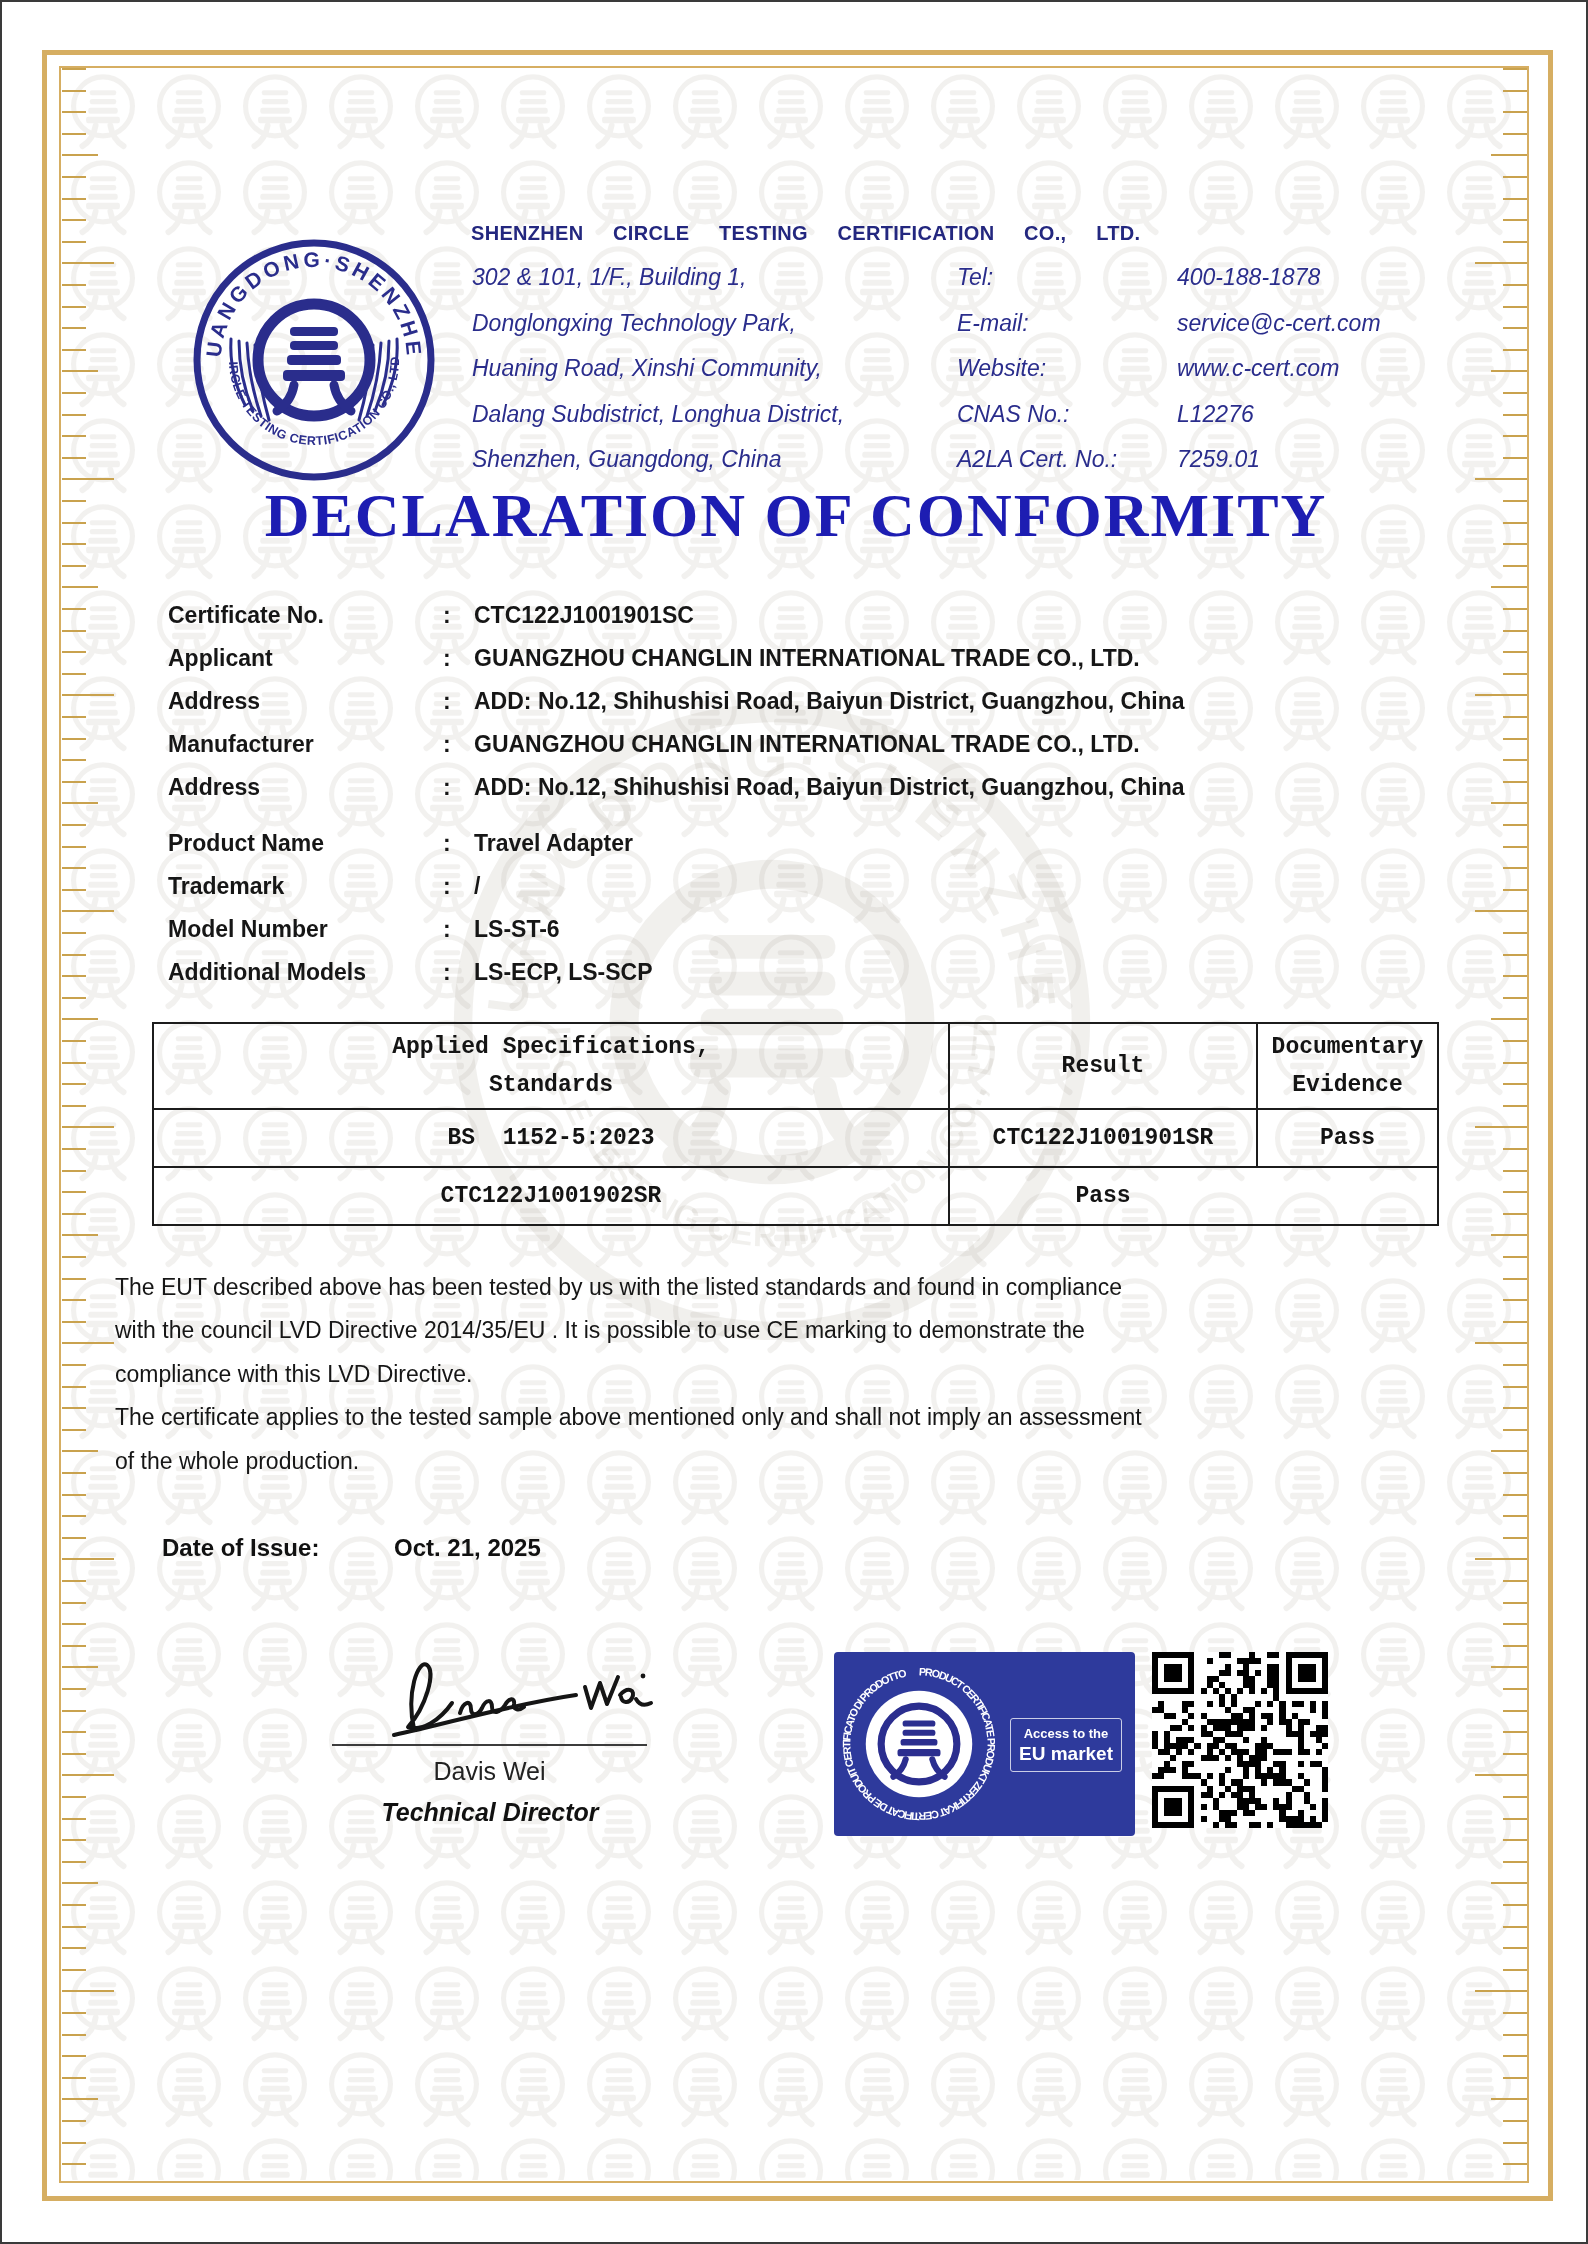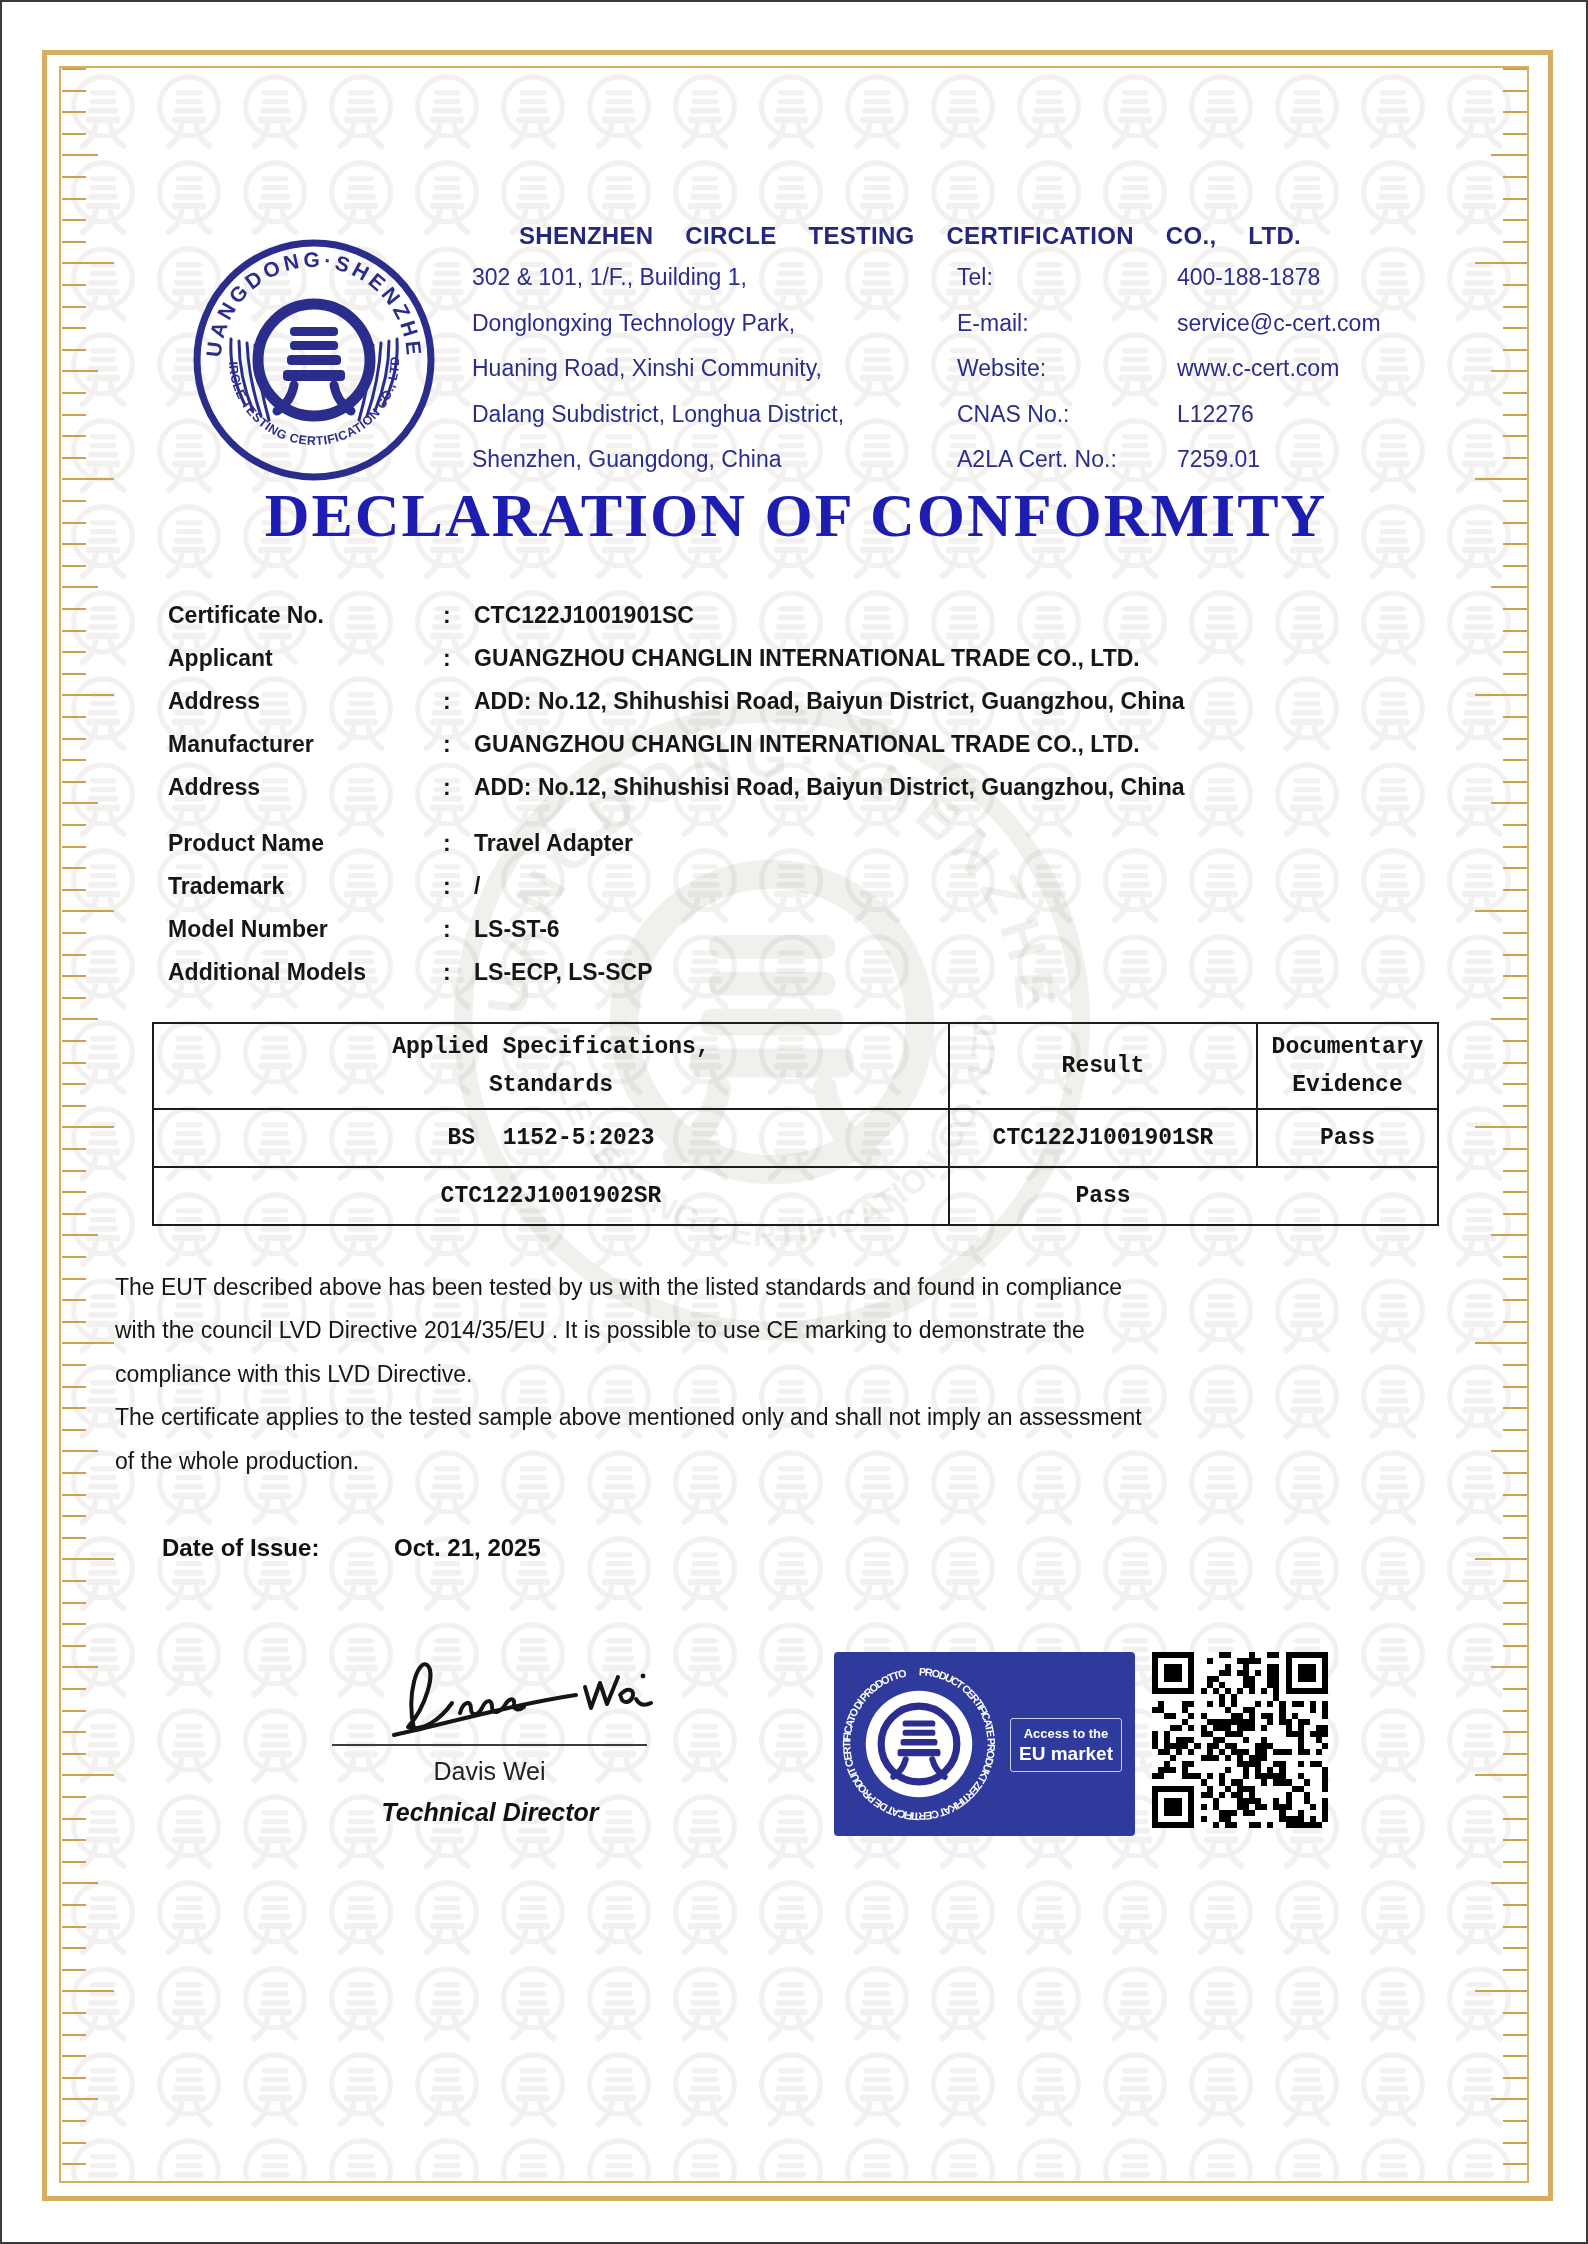--- a/index.html
+++ b/index.html
@@ -12,22 +12,22 @@
   #ruler-left{left:60px;}
   #ruler-right{left:1471px;}
   .tick{position:absolute;height:2px;background:#c9a24e;}
   #ruler-right .tick{right:0;}
   
   #wm-tiles{position:absolute;left:60px;top:67px;width:1466px;height:2111px;overflow:hidden;color:#8f8877;opacity:.11;z-index:1;}
   svg.wm{position:absolute;}
   .wm-big{position:absolute;left:440px;top:690px;width:660px;height:660px;color:#968f7e;opacity:.13;z-index:1;}
   
   .logo{position:absolute;left:187px;top:233px;width:250px;height:250px;color:#2a2d8c;z-index:4;}
-  .company{position:absolute;left:469px;top:220px;font-size:24px;font-weight:bold;color:#23277f;word-spacing:9px;letter-spacing:.3px;z-index:4;white-space:pre;margin-left:48px;}
-  #hdr-info{position:absolute;left:470px;top:262px;width:950px;height:250px;font-size:23px;color:#2a2d8c;z-index:4;}
+  .company{position:absolute;left:469px;top:220px;font-size:20px;font-weight:bold;color:#23277f;word-spacing:9px;letter-spacing:.3px;z-index:4;white-space:pre;}
+  #hdr-info{position:absolute;left:470px;top:262px;width:950px;height:250px;font-size:23px;color:#2a2d8c;z-index:4;font-style:italic;}
   .addr-line{position:absolute;left:0;white-space:pre;}
   .c-label{position:absolute;left:485px;white-space:pre;}
   .c-value{position:absolute;left:705px;white-space:pre;}
   .title{position:absolute;left:0;top:478px;width:1588px;text-align:center;z-index:4;
          font-family:"Liberation Serif","DejaVu Serif",serif;font-weight:bold;font-size:62px;letter-spacing:2px;color:#1d1db2;}
   
   .fields{position:absolute;left:166px;font-size:23px;font-weight:bold;color:#161616;z-index:4;}
   #cert-fields{top:600px;}
   #prod-fields{top:828px;}
   .f-row{position:absolute;left:0;width:1150px;height:43px;}

